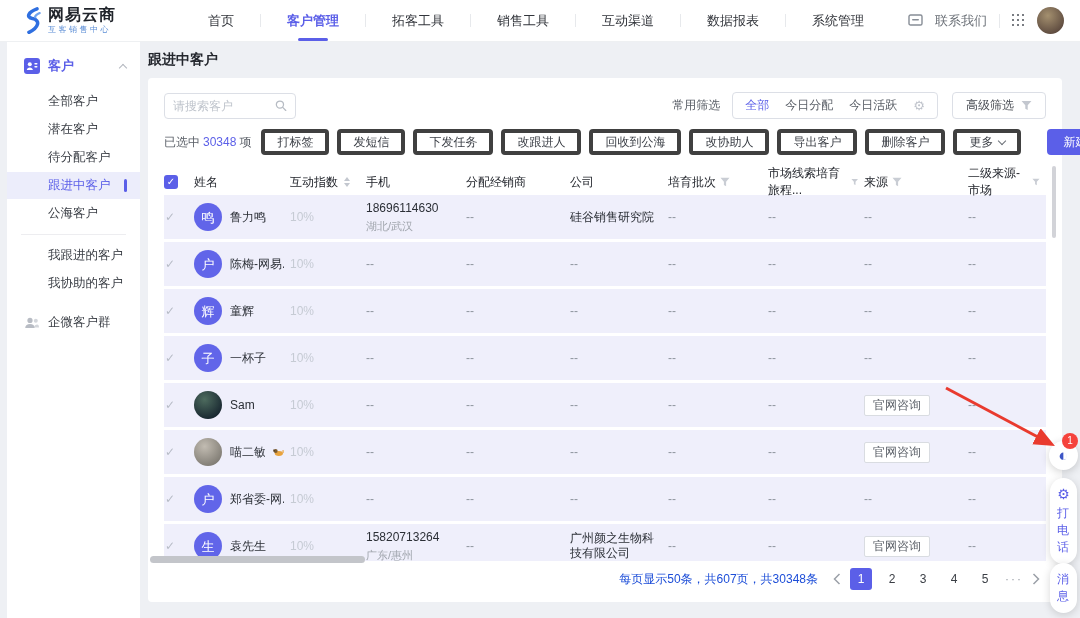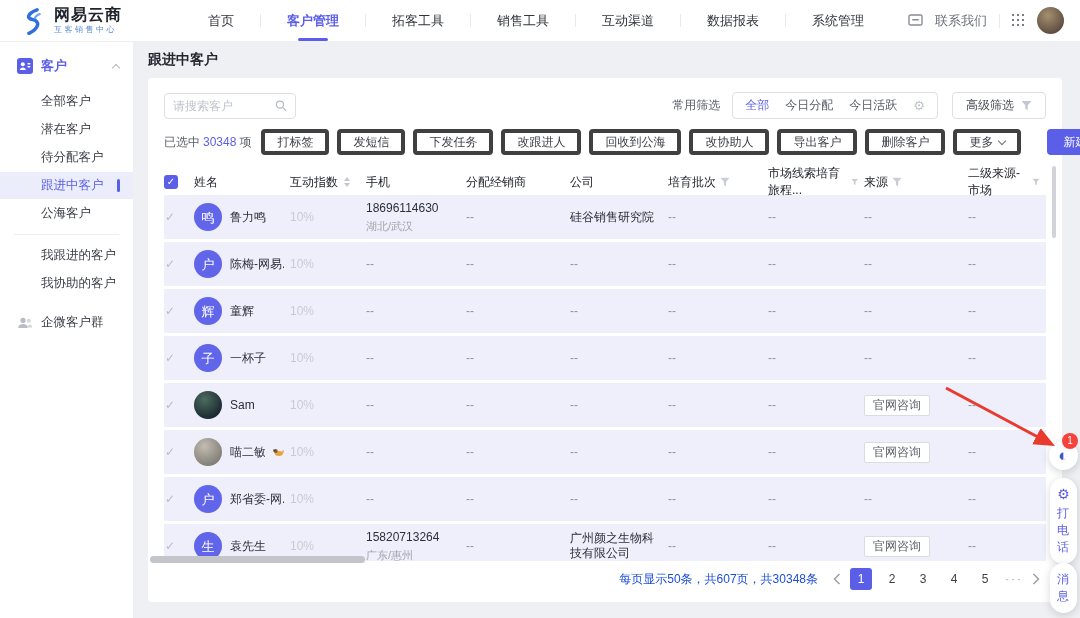--- a/index.html
+++ b/index.html
@@ -1,38 +1,38 @@
 <!DOCTYPE html>
 <html><head>
 <meta charset="utf-8">
 <style>
   * { margin:0; padding:0; box-sizing:border-box; }
   html,body { width:1080px; height:618px; overflow:hidden; }
   body { font-family:"Liberation Sans","DejaVu Sans",sans-serif; background:#eef0f4; font-size:12px; color:#333; position:relative; }
 
   
   .topbar { height:42px; background:#fff; display:flex; align-items:center; border-bottom:1px solid #eef0f2; position:relative; z-index:5; }
-  .logo { display:flex; align-items:flex-end; gap:7px; padding-left:20px; width:178px; }
+  .logo { display:flex; align-items:center; gap:1px; padding-left:20px; width:178px; }
   .logo-title { font-size:16px; font-weight:700; color:#20242b; letter-spacing:1px; line-height:17px; }
   .logo-sub { font-size:8px; color:#5e8fd6; letter-spacing:2.5px; margin-top:1px; }
   .main-nav { display:flex; align-items:center; height:100%; margin-left:4px; }
   .nav-item { position:relative; height:100%; display:flex; align-items:center; padding:0 26px; font-size:13px; color:#32353b; cursor:pointer; }
   .nav-item.active { color:#5b5fe8; font-weight:600; }
   .nav-underline { position:absolute; bottom:0; left:50%; transform:translateX(-50%); width:30px; height:3px; background:#5b5fe8; border-radius:2px; }
   .nav-sep { width:1px; height:13px; background:#e7e9ec; }
   .top-right { margin-left:auto; display:flex; align-items:center; gap:12px; padding-right:16px; }
   .contact { color:#6b7077; font-size:13px; cursor:pointer; }
   .top-divider { width:1px; height:14px; background:#e7e9ec; }
   .grid9 { width:13px; height:13px; position:relative; display:inline-block; cursor:pointer; }
   .grid9::before { content:""; position:absolute; width:2.4px; height:2.4px; background:#4c5158; border-radius:1px;
     box-shadow:5px 0 #4c5158,10px 0 #4c5158,0 5px #4c5158,5px 5px #4c5158,10px 5px #4c5158,0 10px #4c5158,5px 10px #4c5158,10px 10px #4c5158; }
   .avatar-top { width:27px; height:27px; border-radius:50%; background:radial-gradient(circle at 40% 32%, #a4906f, #5f4c40 75%); cursor:pointer; }
 
   
-  .sidebar { position:absolute; top:42px; left:0; bottom:0; width:133px; background:#fff; z-index:4; }
+  .sidebar { position:absolute; top:42px; left:7px; bottom:0; width:133px; background:#fff; z-index:4; }
   .side-group { display:flex; align-items:center; gap:8px; padding:15px 14px 12px 17px; font-size:13px; color:#5b5fe8; font-weight:600; cursor:pointer; }
   .chev-up { width:6px; height:6px; border-left:1.4px solid #b3b7bf; border-top:1.4px solid #b3b7bf; transform:rotate(45deg); margin-left:auto; margin-top:3px; }
   .side-item { height:27px; line-height:27px; padding-left:41px; font-size:12.5px; color:#3a3e45; cursor:pointer; position:relative; margin:1px 0; }
   .side-item.active { background:#ecedfb; color:#5b5fe8; }
   .side-item.active::after { content:""; position:absolute; right:13px; top:7px; height:13px; width:3px; background:#5b5fe8; border-radius:2px; }
   .side-divider { height:1px; background:#ededf0; margin:7px 14px; }
   .side-group2 { display:flex; align-items:center; gap:8px; padding:16px 14px 0 17px; font-size:12.5px; color:#3a3e45; cursor:pointer; }
 
   
   .main { position:absolute; top:42px; left:133px; right:0; bottom:0; background:#eef0f4; }

